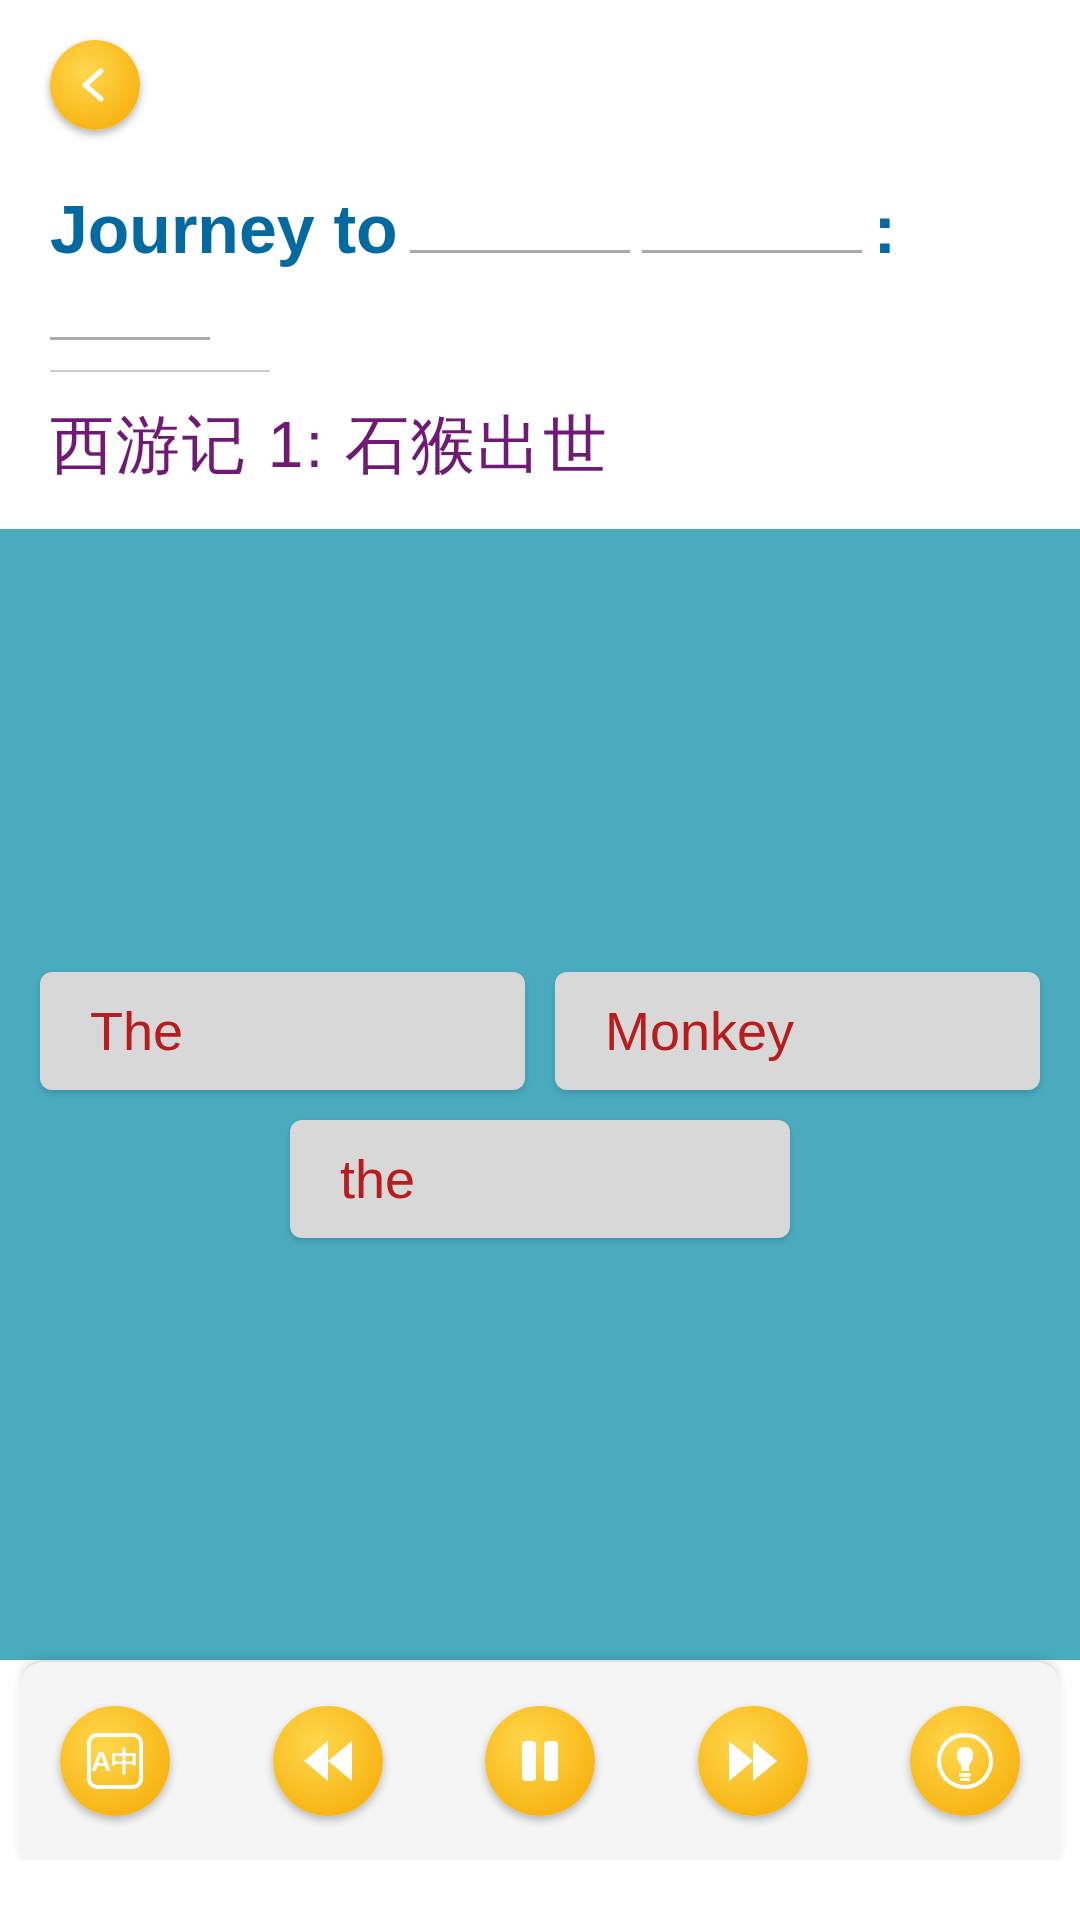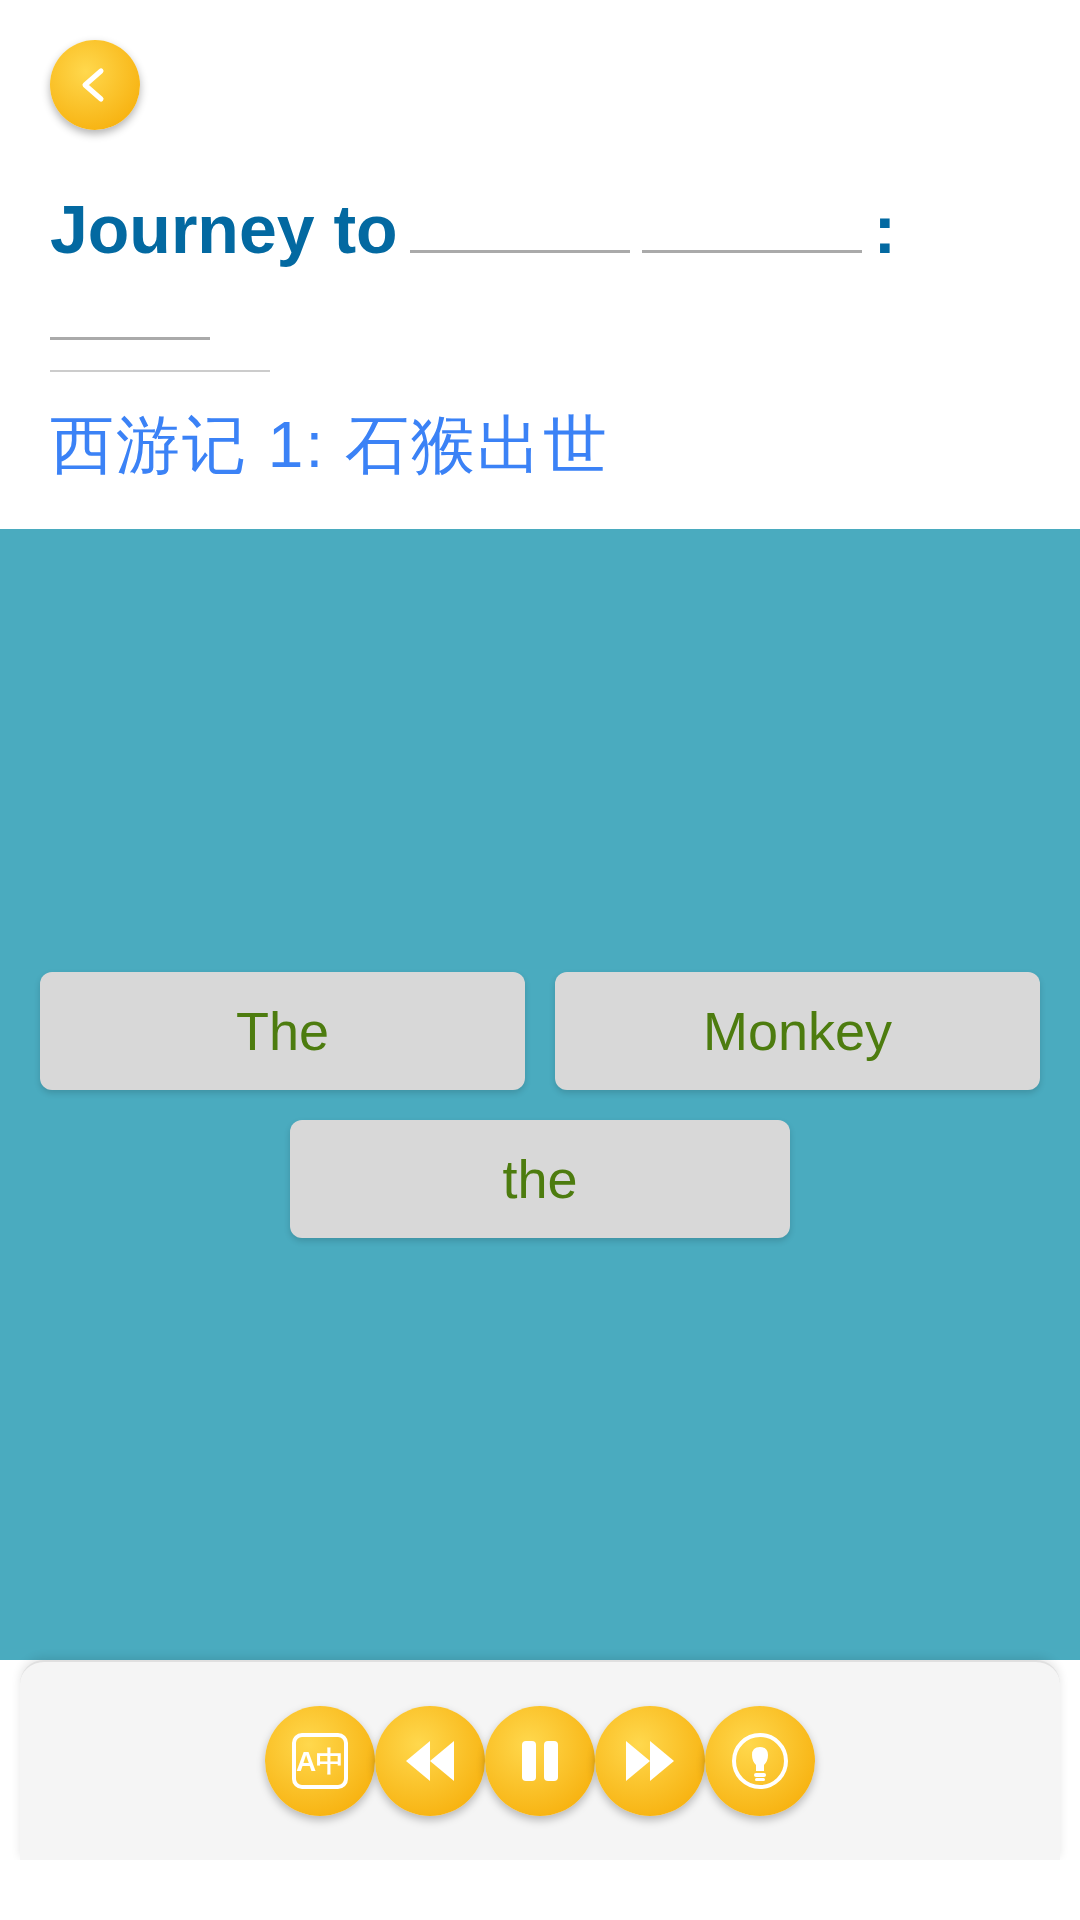--- a/index.html
+++ b/index.html
@@ -74,21 +74,21 @@
 
     .divider {
       width: 220px;
       height: 2px;
       background: #ccc;
       margin: 30px 0 30px 0;
     }
 
     .subtitle {
       font-size: 64px;
-      color: #3b82f6;
+      color: #701a75;
       font-weight: 400;
       letter-spacing: 2px;
       margin-bottom: 40px;
     }
 
     
     .word-area {
       flex: 1 1 auto;
       background: #4aabbf;
       display: flex;
@@ -106,44 +106,44 @@
       justify-content: center;
       width: 100%;
     }
 
     .word-btn {
       background: #d8d8d8;
       border: none;
       border-radius: 12px;
       font-size: 54px;
       font-weight: 400;
-      color: #4d7c0f;
+      color: #b91c1c;
       cursor: pointer;
       padding: 28px 50px;
       min-width: 260px;
-      text-align: center;
+      text-align: left;
       box-shadow: 0 3px 6px rgba(0,0,0,0.15);
       flex: 1;
       max-width: 380px;
     }
 
     .word-btn-wide {
       max-width: 500px;
     }
 
     
     .toolbar {
       flex: 0 0 auto;
       background: #f5f5f5;
       border-top: 2px solid #e0e0e0;
       border-radius: 24px 24px 0 0;
       height: 200px;
       display: flex;
       align-items: center;
-      justify-content: center;
+      justify-content: space-between;
       padding: 0 40px;
       margin: 0 20px;
       box-shadow: 0 -3px 10px rgba(0,0,0,0.1);
     }
 
     .toolbar-btn {
       width: 110px;
       height: 110px;
       border-radius: 50%;
       border: none;

